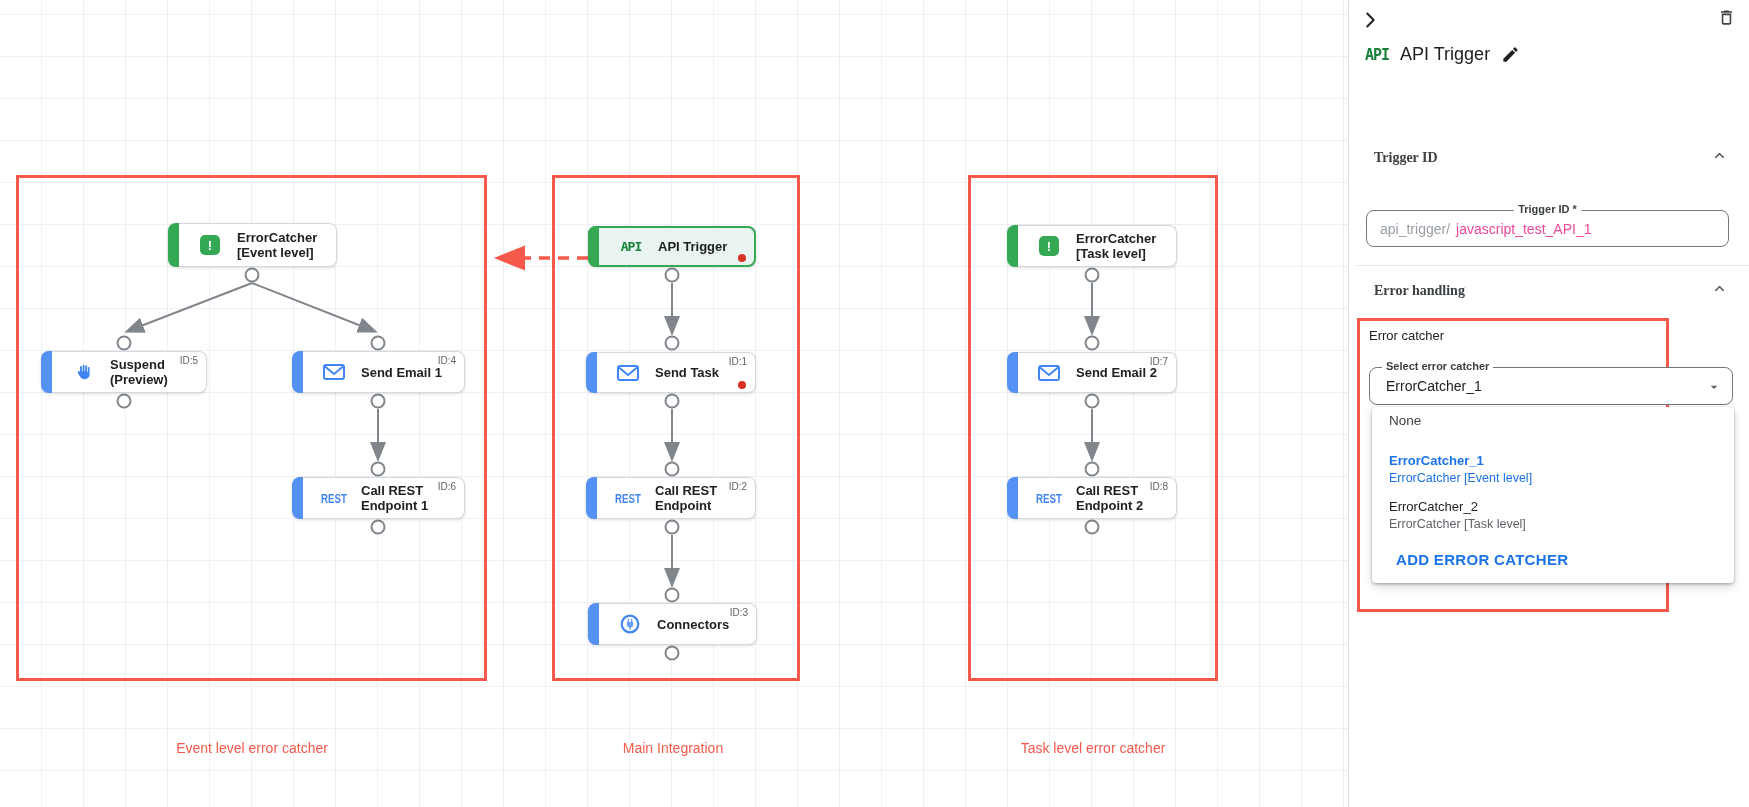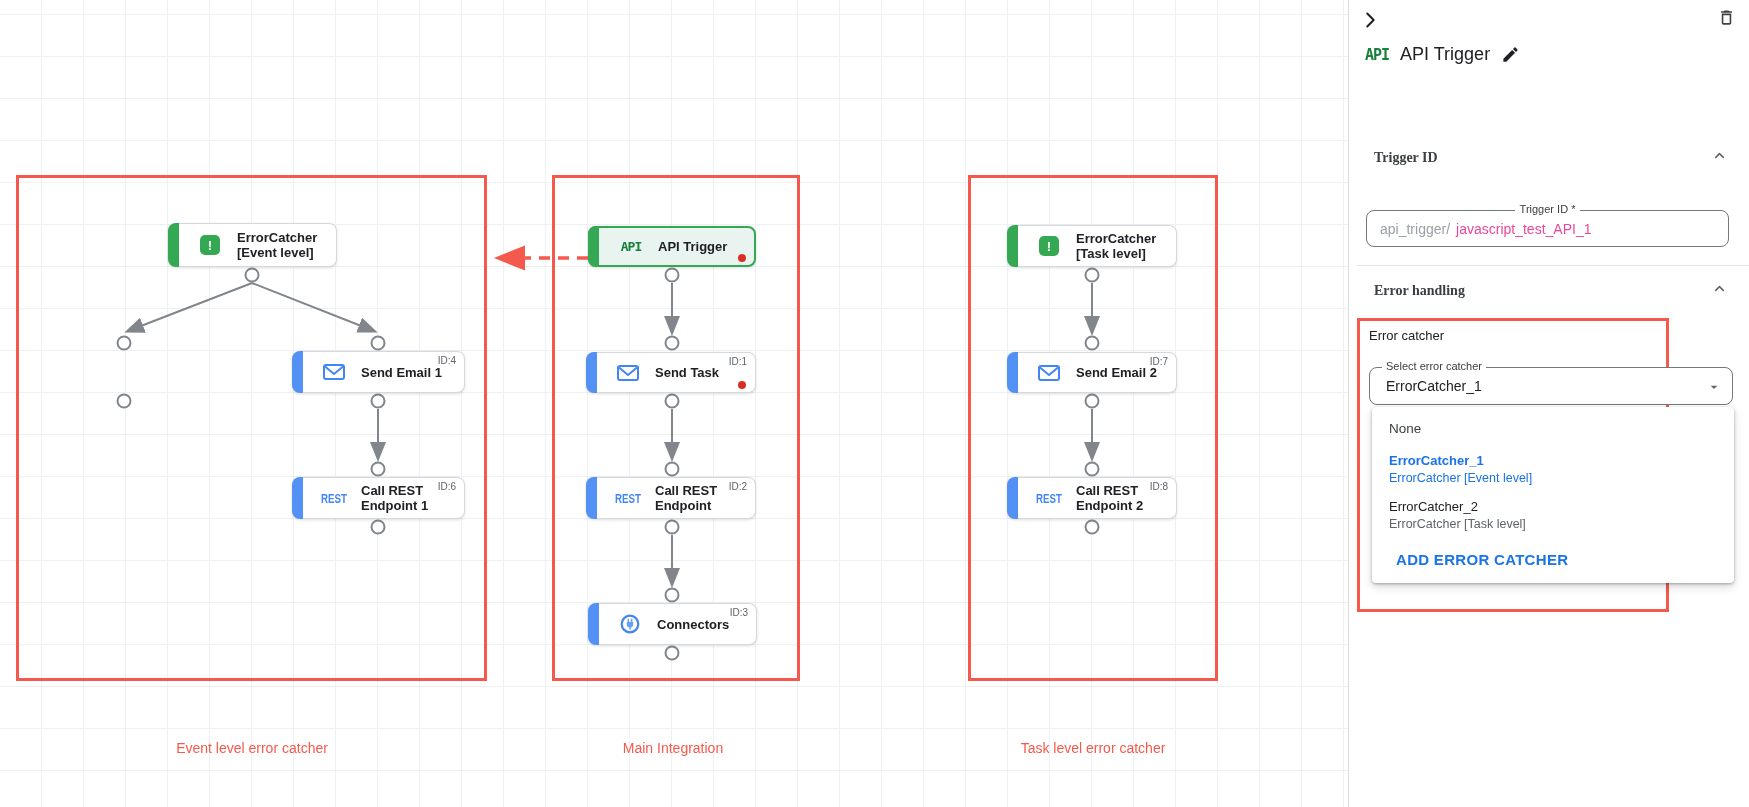--- a/index.html
+++ b/index.html
@@ -56,34 +56,34 @@
          padding-top:8px; cursor:pointer; }
   .tab.active { color:#1a73e8; width:150px; border-bottom:3px solid #1a73e8; }
   .tab.help { width:110px; }
 
   .sec-head { position:absolute; left:25px; font-size:14px; font-weight:bold; color:#3c4043;font-family:Liberation Serif, serif; }
   .sec-chev { position:absolute; right:22px; background:none; border:none; cursor:pointer; }
 
   .text-field { position:absolute; left:17px; top:210px; width:363px; height:37px;
                 border:1px solid #747775; border-radius:8px; background:#fff; }
   .tf-label { position:absolute; top:-8px; background:#fff; padding:0 5px; font-size:11px;
-              font-weight:normal; color:#3c4043; white-space:nowrap; }
+              font-weight:bold; color:#3c4043; white-space:nowrap; }
   .tf-label.centered { left:50%; transform:translateX(-50%); }
   .tf-content { display:flex; align-items:center; height:100%; padding-left:13px; font-size:14px; gap:6px; }
   .tf-prefix { color:#9aa0a6; }
   .tf-value { color:#ec4899; }
 
   .divider { position:absolute; left:8px; top:265px; width:393px; height:1px; background:#e3e5e8; }
 
   .red-outline { position:absolute; left:8px; top:318px; width:312px; height:294px; border:3px solid #f4594c; }
   .ec-label { position:absolute; left:9px; top:7px; font-size:13px; color:#202124; }
   .select-field { position:absolute; left:9px; top:46px; width:364px; height:38px;
                   border:1px solid #747775; border-radius:8px; background:#fff; cursor:pointer; }
   .sf-label { position:absolute; left:12px; top:-8px; background:#fff; padding:0 4px;
-              font-size:11px; font-weight:normal; color:#3c4043; white-space:nowrap; }
+              font-size:11px; font-weight:bold; color:#3c4043; white-space:nowrap; }
   .sf-value { line-height:36px; padding-left:16px; font-size:14px; color:#202124; }
   .sf-caret { position:absolute; right:10px; top:11px; }
 
   .menu { position:absolute; left:12px; top:86px; width:362px; height:176px; background:#fff;
           border-radius:4px; box-shadow:0 1px 3px rgba(0,0,0,.3), 0 4px 10px rgba(0,0,0,.15); z-index:3; }
   .mi { position:absolute; left:17px; font-size:13.5px; color:#3c4043; cursor:pointer; }
   .mi .mi-title { font-size:13px; font-weight:normal; color:#202124; }
   .mi .mi-sub { font-size:12.5px; color:#5f6368; margin-top:3px; }
   .mi.sel .mi-title, .mi.sel .mi-sub { color:#1a73e8; font-weight:normal; }
   .mi.sel .mi-title { font-weight:bold; }
@@ -149,20 +149,32 @@
   <div class="node green-bar" style="left:168px;top:223px;width:169px;height:44px">
     <span class="node-icon">
         <span class="err-badge">!</span>
       </span>
     <div class="node-title">
         <span>ErrorCatcher</span>
         <span>[Event level]</span>
       </div>
   </div>
 
+  <div class="node" style="left:41px;top:351px;width:166px">
+    <span class="node-icon">
+      <svg width="18" height="18" viewBox="0 0 24 24">
+          <path fill="#4285f4" d="M8 12V5.3a1.25 1.25 0 0 1 2.5 0V11h1V3.5a1.25 1.25 0 0 1 2.5 0V11h1V4.3a1.25 1.25 0 0 1 2.5 0V12h1V6.6a1.15 1.15 0 0 1 2.3 0v7.9c0 4.2-2.7 7-6.8 7-3.1 0-4.7-1.5-6.3-4l-2.5-4.2c-.5-.9-.2-1.9.6-2.3.7-.4 1.5-.1 2 .6l1.2 1.9z"></path>
+        </svg>
+    </span>
+    <div class="node-title">
+        <span>Suspend</span>
+        <span>(Preview)</span>
+      </div>
+    <span class="node-id">ID:5</span>
+  </div>
 
   <div class="node" style="left:292px;top:351px;width:173px">
     <span class="node-icon">
       <svg width="22" height="16" viewBox="0 0 22 16">
           <rect x="1" y="1" width="20" height="14" rx="2" fill="#fff" stroke="#4285f4" stroke-width="2"></rect>
           <path d="M2 2.5 L11 10 L20 2.5" fill="none" stroke="#4285f4" stroke-width="2"></path>
         </svg>
     </span>
     <div class="node-title">
         <span>Send Email 1</span>
@@ -326,21 +338,21 @@
       <span class="sf-label">Select error catcher</span>
       <div class="sf-value">ErrorCatcher_1</div>
       <span class="sf-caret">
         <svg width="16" height="16" viewBox="0 0 24 24">
             <path d="M7 10l5 5 5-5z" fill="#5f6368"></path>
           </svg>
       </span>
     </div>
 
     <div class="menu">
-      <div class="mi" style="top:14px">None</div>
+      <div class="mi" style="top:6px">None</div>
       <div class="mi sel" style="top:46px">
         <div class="mi-title">ErrorCatcher_1</div>
         <div class="mi-sub">ErrorCatcher [Event level]</div>
       </div>
       <div class="mi" style="top:92px">
         <div class="mi-title">ErrorCatcher_2</div>
         <div class="mi-sub">ErrorCatcher [Task level]</div>
       </div>
       <button class="add-btn">ADD ERROR CATCHER</button>
     </div>

